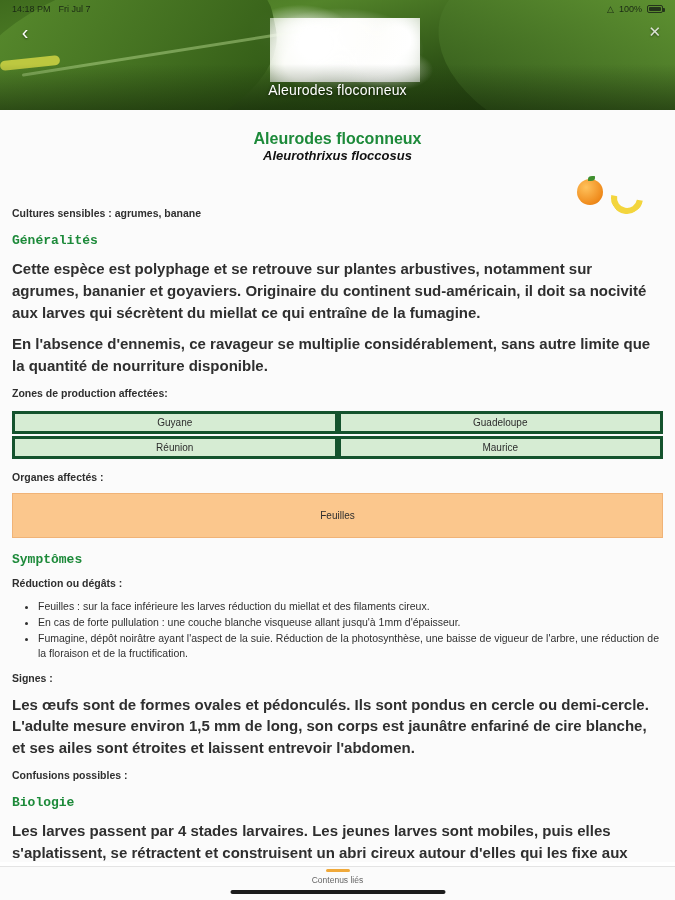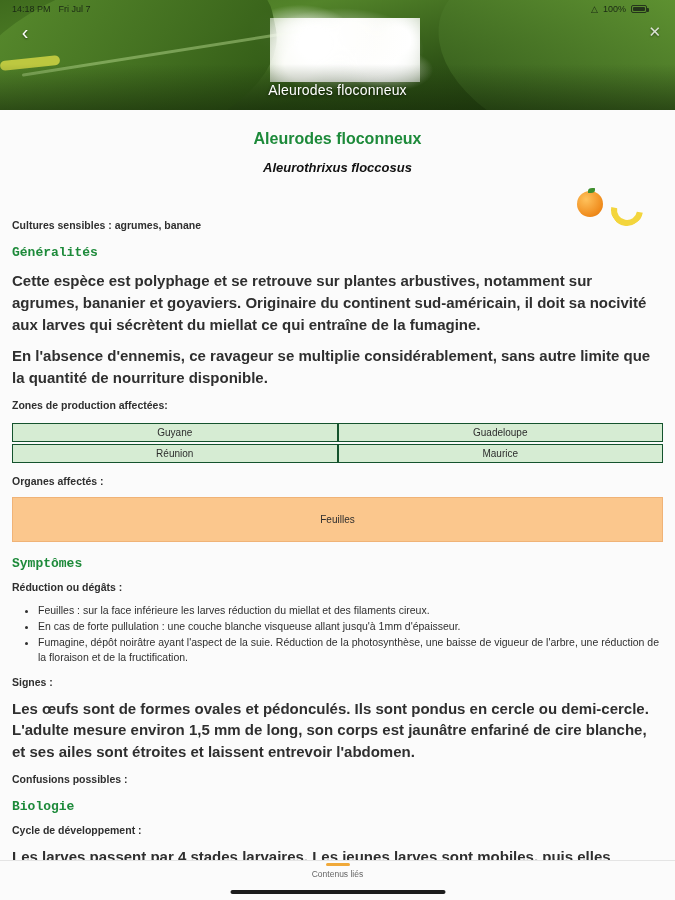--- a/index.html
+++ b/index.html
@@ -14,21 +14,21 @@
     position: relative;
     width: 675px;
     height: 900px;
     background: #ffffff;
     overflow: hidden;
   }
 
   
   .statusbar {
     position: absolute;
-    top: 0; left: 0; right: 16px;
+    top: 0; left: 0; right: 0;
     height: 18px;
     display: flex;
     align-items: center;
     justify-content: space-between;
     padding: 0 12px;
     font-size: 9px;
     color: #1b2a14;
     z-index: 40;
     pointer-events: none;
   }
@@ -173,21 +173,20 @@
     font-size: 16px;
     font-weight: bold;
     margin-top: 20px;
   }
   .doc-subtitle {
     text-align: center;
     color: #111111;
     font-size: 13px;
     font-style: italic;
     font-weight: bold;
-    margin-top: 12px;
   }
 
   .crop-icons {
     display: flex;
     justify-content: flex-end;
     gap: 6px;
     padding-right: 30px;
     margin-top: 14px;
     height: 30px;
     align-items: center;
@@ -246,21 +245,21 @@
 
   
   .zones-table {
     width: 100%;
     border-collapse: separate;
     border-spacing: 0 2px;
     margin: 4px 0 10px 0;
   }
   .zones-table td {
     background: #d6ecd3;
-    border: 1px solid #14532d;
+    border: 3px solid #14532d;
     text-align: center;
     font-size: 10px;
     color: #2d2d2d;
     padding: 3px 0;
     width: 50%;
   }
 
   .organ-bar {
     background: #fbc78d;
     border: 1px solid #f0b377;
@@ -278,21 +277,21 @@
     font-size: 10.5px;
     color: #2f2f2f;
     line-height: 1.45;
     margin-bottom: 1px;
   }
 
   
   .bottombar {
     position: absolute;
     left: 0; right: 0; bottom: 0;
-    height: 40px;
+    height: 34px;
     background: #fbfbfb;
     border-top: 1px solid #e4e4e4;
   }
   .tab-item {
     position: absolute;
     left: 0; right: 0; top: 2px;
     text-align: center;
     font-size: 8.5px;
     color: #666666;
     cursor: pointer;
@@ -387,21 +386,20 @@
         <li>En cas de forte pullulation : une couche blanche visqueuse allant jusqu'à 1mm d'épaisseur.</li>
         <li>Fumagine, dépôt noirâtre ayant l'aspect de la suie. Réduction de la photosynthèse, une baisse de vigueur de l'arbre, une réduction de la floraison et de la fructification.</li>
       </ul>
 
       <div class="bold-line">Signes :</div>
       <p class="body-text">Les œufs sont de formes ovales et pédonculés. Ils sont pondus en cercle ou demi-cercle. L'adulte mesure environ 1,5 mm de long, son corps est jaunâtre enfariné de cire blanche, et ses ailes sont étroites et laissent entrevoir l'abdomen.</p>
 
       <div class="bold-line">Confusions possibles :</div>
 
       <div class="h-section">Biologie</div>
-      <div class="bold-line">Cycle de développement :</div>
       <p class="body-text">Les larves passent par 4 stades larvaires. Les jeunes larves sont mobiles, puis elles s'aplatissent, se rétractent et construisent un abri cireux autour d'elles qui les fixe aux feuilles. Les pattes et antennes se réduisent.</p>
       <p class="body-text">Le cycle de vie est de 2 à 3 semaines.</p>
     </div>
   </div>
 
   <div class="bottombar">
     <div class="tab-item">
       <span class="tab-marker"></span>
       <span>Contenus liés</span>
     </div>

